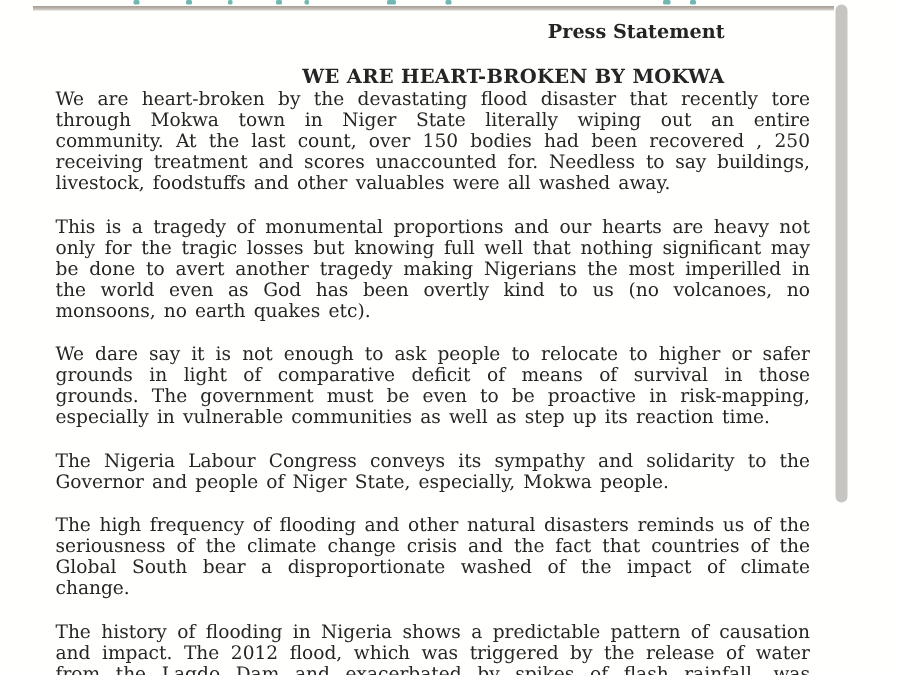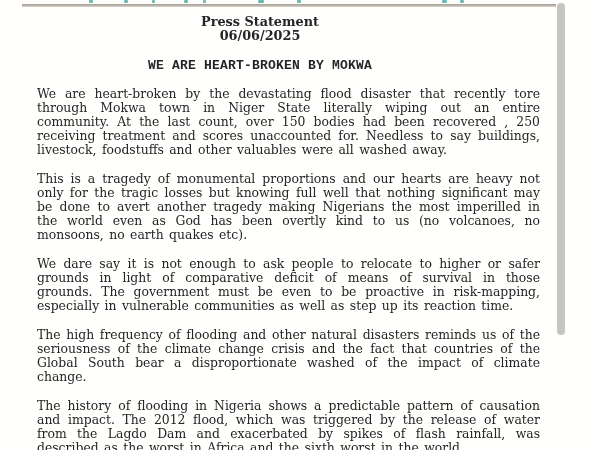--- a/index.html
+++ b/index.html
@@ -25,23 +25,23 @@
     position: absolute; left: 557px; top: 3px; width: 8px; height: 332px;
     background: #c6c5c2; border-radius: 4px;
   }
 
   
   .content {
     position: absolute; left: 37px; top: 15px; width: 503px;
     color: #252525;
     font-size: 12.4px; line-height: 14px;
   }
-  .centered-block { width: 446px; text-align: center; }
+  .centered-block { width: 446px; text-align: right; }
   .doc-header { font-weight: bold; font-size: 12.8px; margin-bottom: 16px; }
-  .doc-title  { font-weight: bold; font-size: 13px; letter-spacing: .2px; margin-bottom: 14px; font-family: Liberation Mono, monospace; }
+  .doc-title  { font-weight: bold; font-size: 13px; letter-spacing: .2px; margin-bottom: 0; }
   .body-text p {
     text-align: justify;
     margin-bottom: 15px;
     word-spacing: 1.5px;
   }
   .body-text p:last-child { margin-bottom: 0; }
 </style>
 </head>
 <body>
 
@@ -56,25 +56,25 @@
   <span class="frag f8"></span>
   <span class="frag f9"></span>
   <div class="letterhead-rule"></div>
 </div>
 
 <div class="scrollbar-thumb"></div>
 
 <div class="content">
   <div class="centered-block doc-header">
     <div>Press Statement</div>
-    <div>06/06/2025</div>
   </div>
 
   <div class="centered-block doc-title">WE ARE HEART-BROKEN BY MOKWA</div>
 
   <div class="body-text">
     <p>We are heart-broken by the devastating flood disaster that recently tore through Mokwa town in Niger State literally wiping out an  entire community. At the last count, over 150 bodies had been recovered , 250 receiving treatment and  scores unaccounted for. Needless to say buildings, livestock, foodstuffs and other valuables were all washed away.</p>
     <p>This is a tragedy  of monumental proportions  and our hearts are heavy not only for the tragic losses but knowing full well that nothing significant may be done to avert another tragedy making Nigerians the most imperilled in the world even as God has been overtly kind to us (no volcanoes, no monsoons, no earth quakes etc).</p>
     <p>We dare say it is not enough to ask people to relocate to higher or safer grounds in light of comparative deficit of means of survival in those grounds. The government must be even to  be proactive in risk-mapping, especially in vulnerable communities as well as step up its reaction time.</p>
+    <p>The Nigeria Labour Congress conveys its sympathy and solidarity to  the Governor and people of Niger State, especially, Mokwa people.</p>
     <p>The high frequency of flooding and other natural disasters reminds us of the seriousness of the climate change crisis and the fact that countries of the Global South bear a disproportionate washed of the impact of climate change.</p>
     <p>The history of flooding in Nigeria shows a predictable pattern of causation and impact. The 2012 flood, which was triggered by the release of water from the Lagdo Dam and exacerbated by spikes of flash rainfall, was described as the worst in Africa and the sixth worst in the world.</p>
   </div>
 </div>
 
 </body></html>

